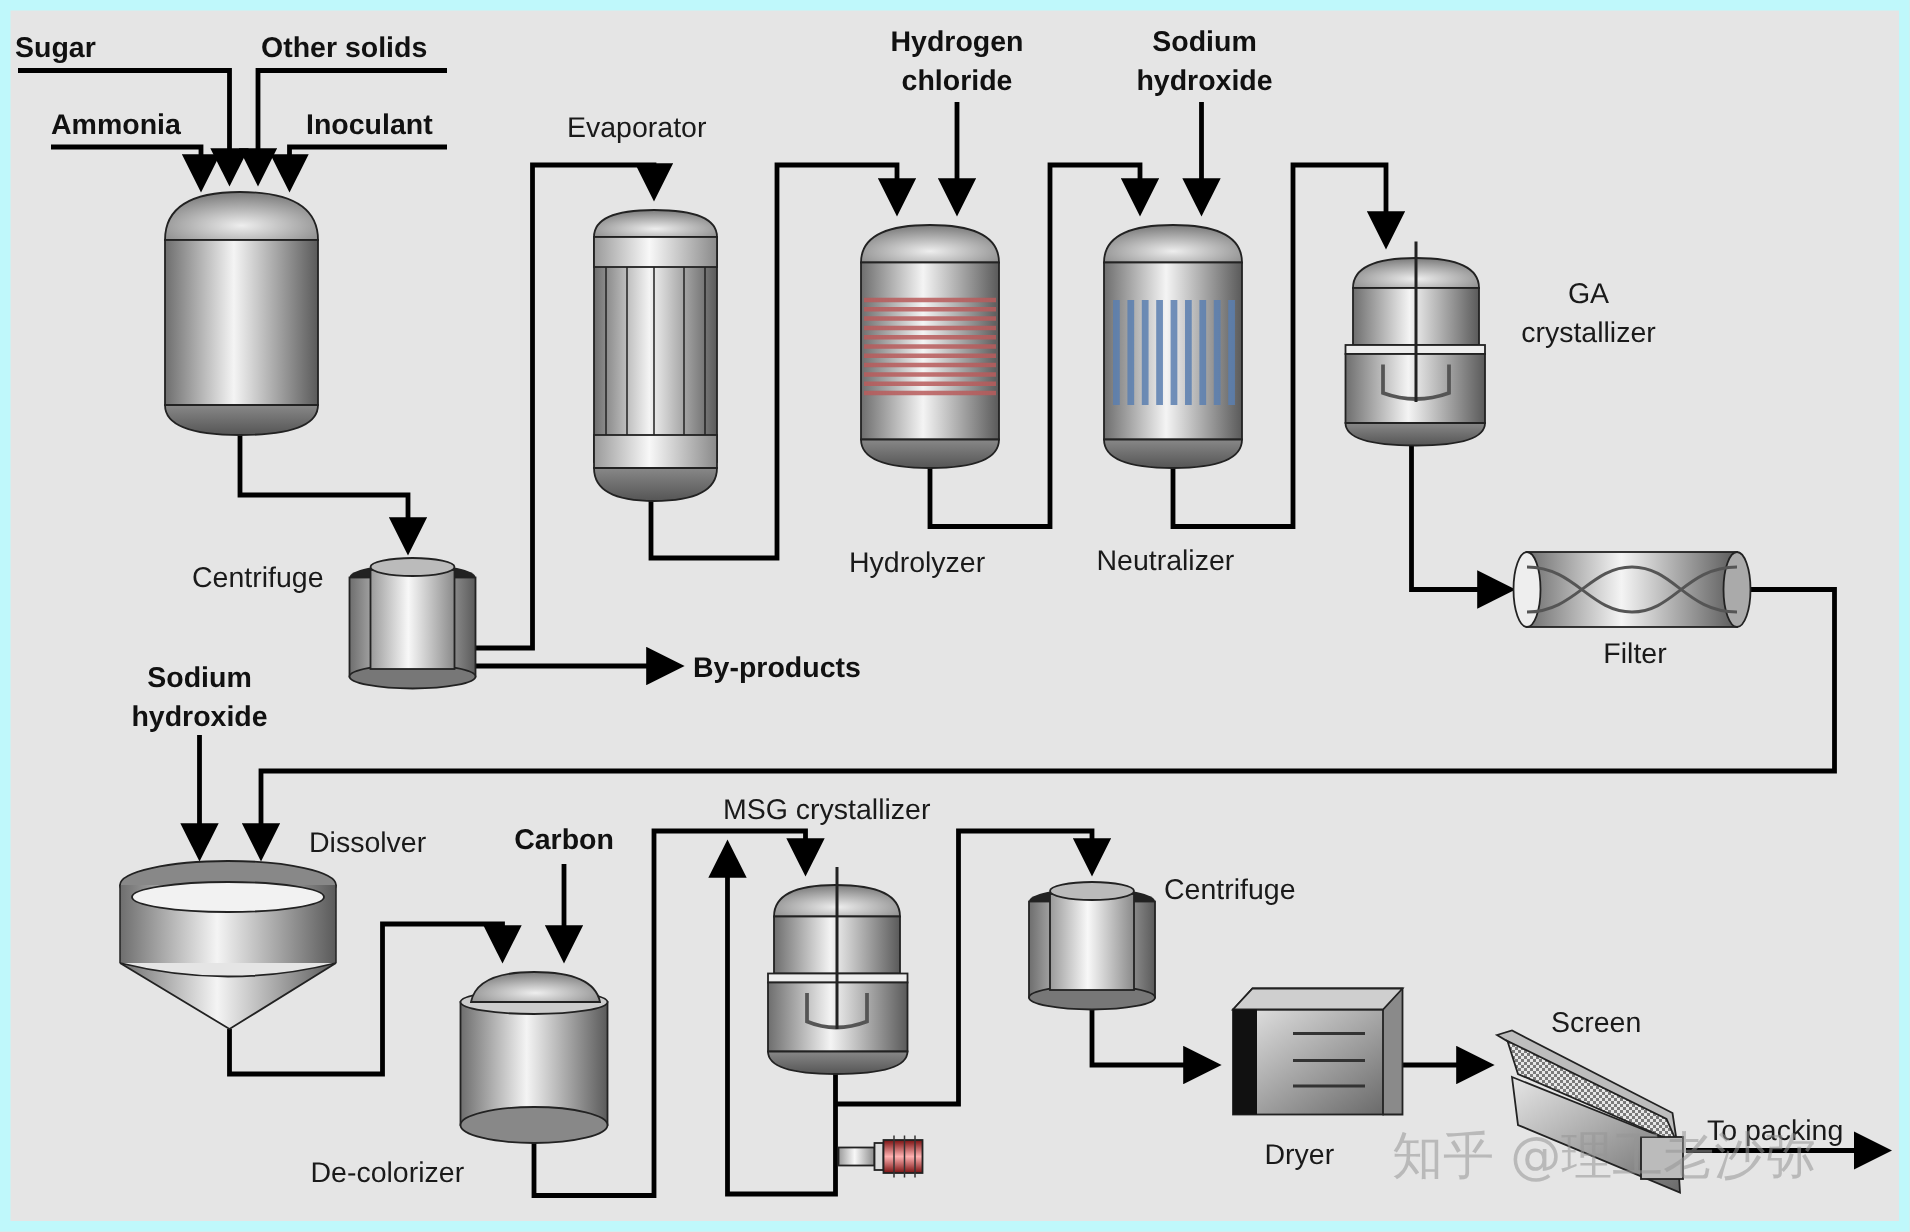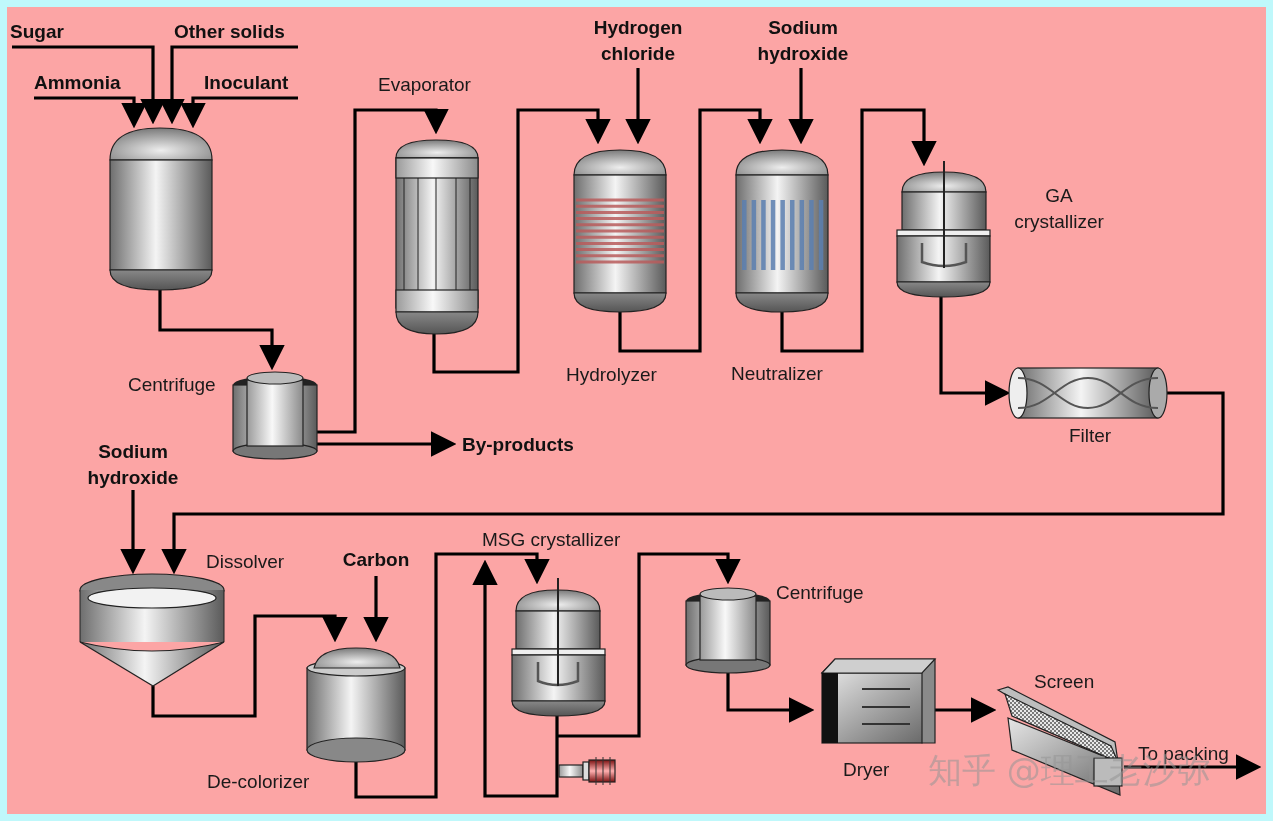--- a/index.html
+++ b/index.html
@@ -1,17 +1,17 @@
 <!DOCTYPE html>
 <html><head>
 <meta charset="utf-8">
 <style>
   html, body { margin: 0; padding: 0; }
   body { width: 1273px; height: 821px; background: #bff8fb; overflow: hidden; font-family: "Liberation Sans", sans-serif; }
-  #canvas { position: absolute; left: 7px; top: 7px; width: 1259px; height: 807px; background: #fca5a5; }
+  #canvas { position: absolute; left: 7px; top: 7px; width: 1259px; height: 807px; background: #e5e5e5; }
   svg { position: absolute; left: 0; top: 0; }
   .lbl { font-family: "Liberation Sans", sans-serif; font-size: 19px; fill: #1a1a1a; }
   .blbl { font-family: "Liberation Sans", sans-serif; font-size: 19px; font-weight: bold; fill: #111; }
   .pipe { fill: none; stroke: #000; stroke-width: 3.2; }
   .outline { stroke: #222; stroke-width: 1.2; }
   .wm { font-family: "DejaVu Sans", sans-serif; font-size: 34px; fill: rgba(150,150,150,0.55); }
 </style>
 </head>
 <body>
 

